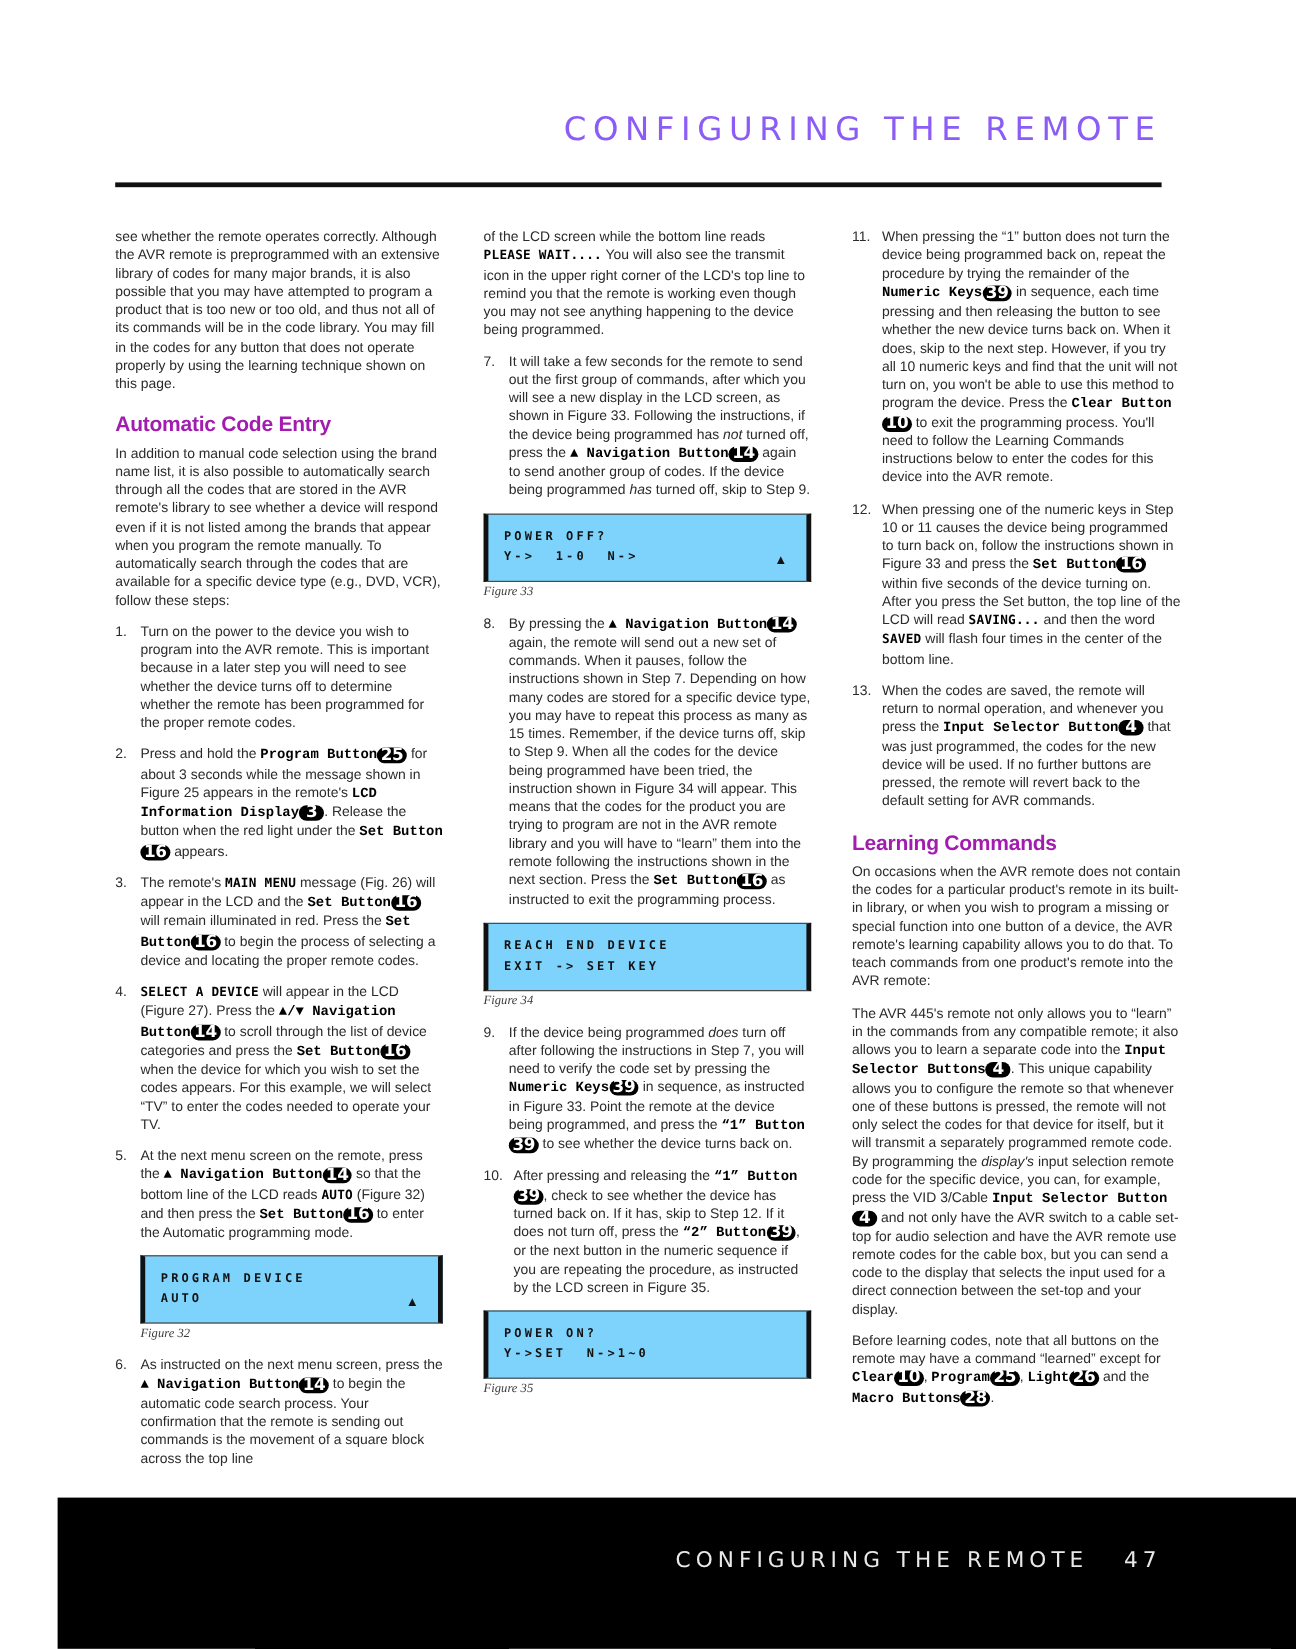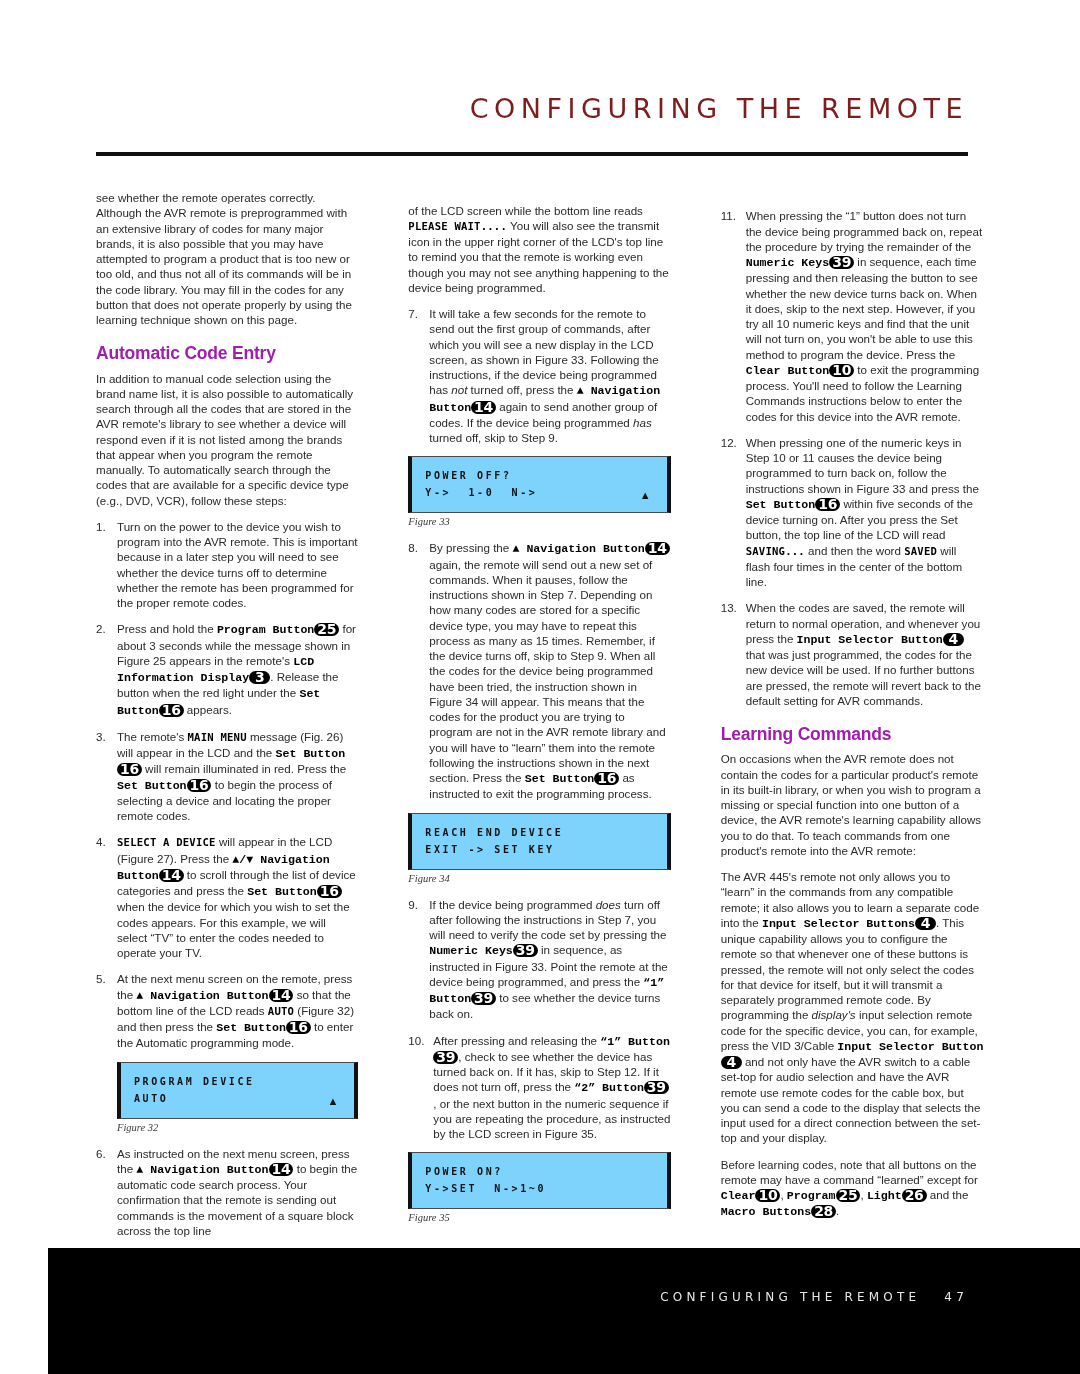--- a/index.html
+++ b/index.html
@@ -27,42 +27,41 @@
     position: absolute;
     left: 0; right: 0;
     top: 95px;
     padding-right: 112px;
     text-align: right;
   }
   .page-header .title {
     font-size: 27px;
     letter-spacing: 5.5px;
     font-weight: 400;
-    color: #7f1d1d;
+    color: #8b5cf6;
     font-family: "DejaVu Sans", sans-serif;
     line-height: 1;
   }
   .header-rule {
     position: absolute;
     left: 96px;
     right: 112px;
     top: 152px;
     height: 4px;
     background: #111;
   }
 
   
   .columns {
     position: absolute;
     left: 96px;
     top: 190px;
     width: 888px;
     display: flex;
-    gap: 16px;
-    align-items: center;
+    gap: 0;
   }
   .col {
     width: 273px;
     margin-right: 34px;
   }
   .col:last-child {
     margin-right: 0;
     width: 274px;
   }
 
@@ -186,21 +185,21 @@
     right: 0;
     bottom: 0;
     height: 126px;
     background: #000;
   }
   .footer-text {
     position: absolute;
     right: 112px;
     top: 42px;
     font-family: "DejaVu Sans", sans-serif;
-    font-size: 12px;
+    font-size: 18px;
     letter-spacing: 4.2px;
     color: #e8e8e8;
     white-space: pre;
   }
 </style>
 </head>
 <body>
 
 <div class="page">
 

